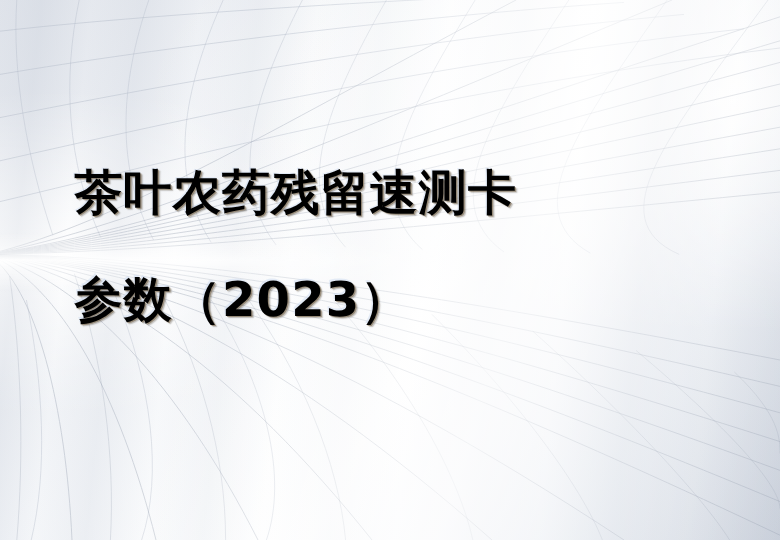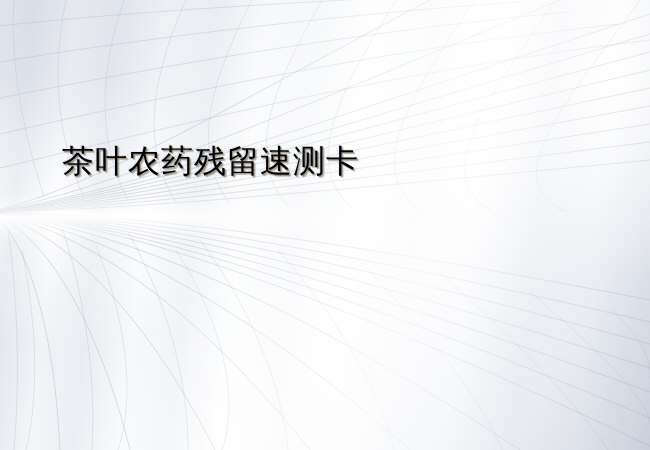--- a/index.html
+++ b/index.html
@@ -101,22 +101,22 @@
 
   #title-block {
     position: absolute;
     left: 62px;
     top: 138px;
     width: 560px;
   }
 
   .title-line {
     color: #000000;
-    font-weight: normal;
-    font-size: 32px;
+    font-weight: bold;
+    font-size: 40px;
     line-height: 46px;
     letter-spacing: 1px;
     white-space: nowrap;
     text-shadow:
        1px 1px 0 rgba(120,100,70,0.55),
        2px 2px 1px rgba(60,50,35,0.30),
       -1px -1px 0 rgba(200,215,240,0.45);
   }
 
   #title-line-2 { margin-top: 43px; }
@@ -201,15 +201,16 @@
       </g>
     </svg>
   </div>
 
   <div class="bg-layer" id="bg-ribbons"></div>
   <div class="bg-layer" id="bg-swoosh"></div>
   <div class="bg-layer" id="bg-wash"></div>
 
   <div id="title-block">
     <div class="title-line" id="title-line-1">茶叶农药残留速测卡</div>
+    <div class="title-line" id="title-line-2">参数（2023）</div>
   </div>
 
 </div>
 
 </body></html>

